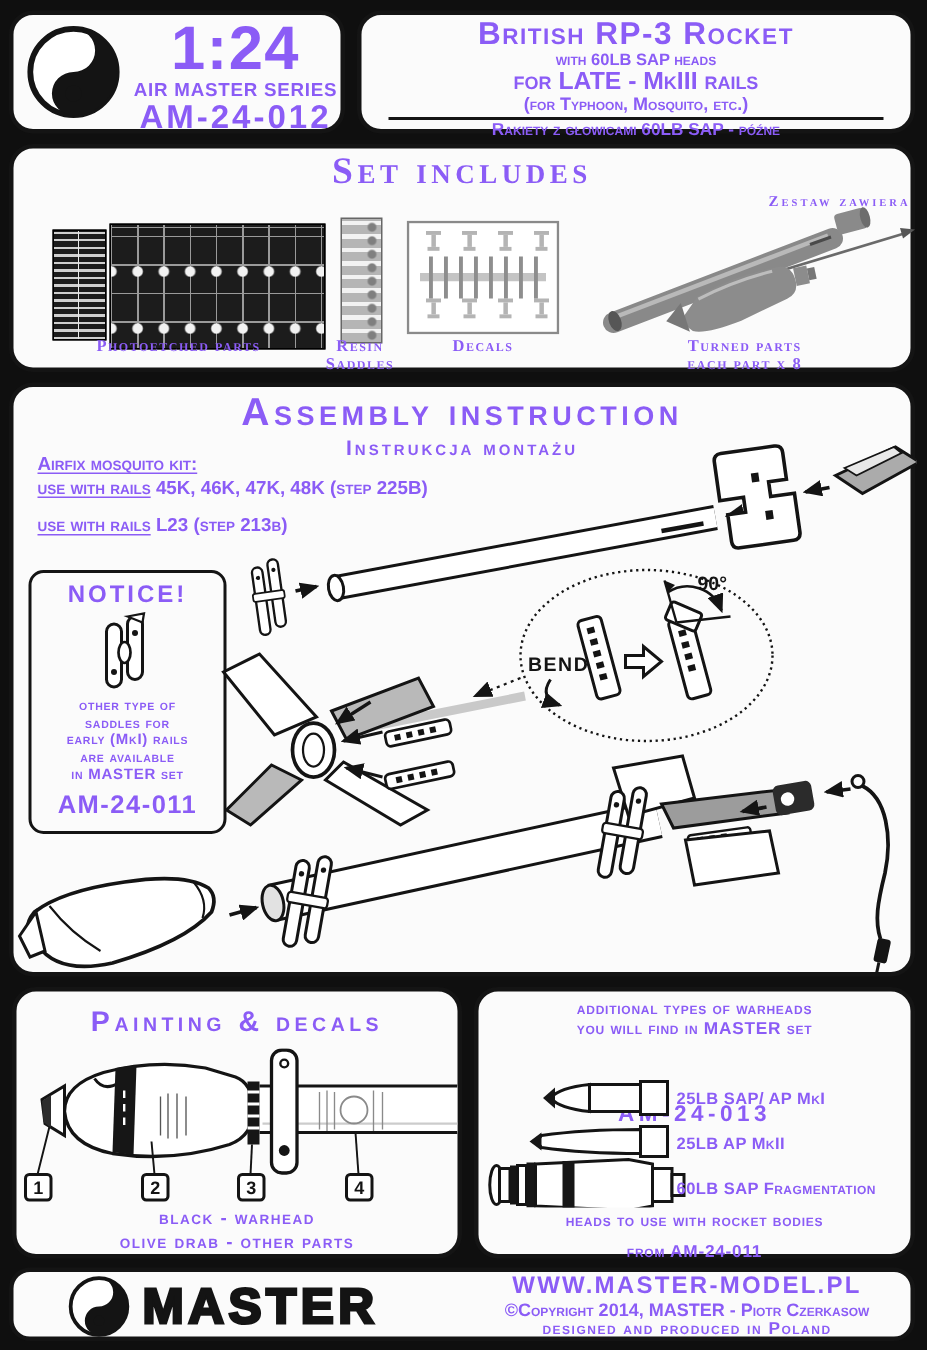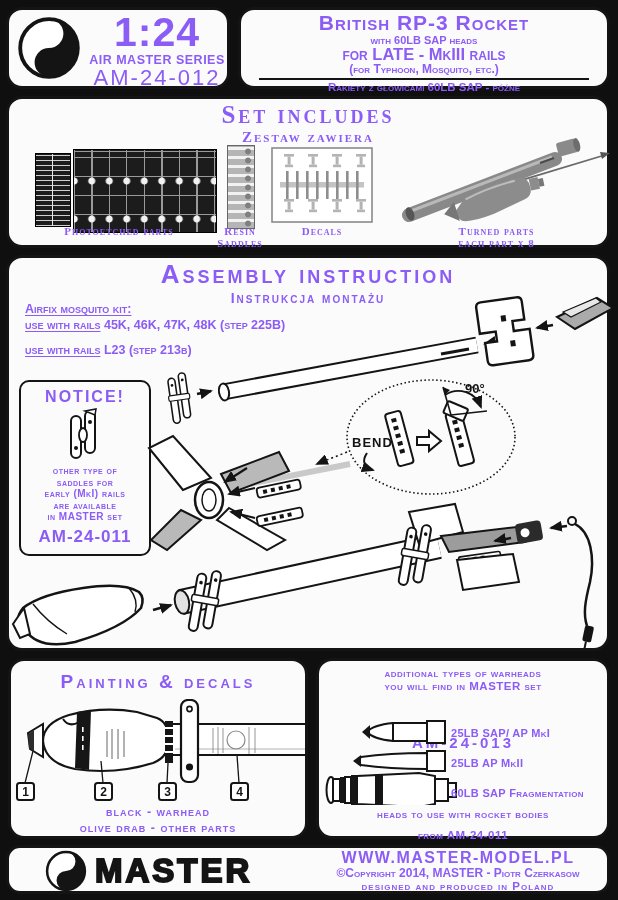--- a/index.html
+++ b/index.html
@@ -5,21 +5,21 @@
   html,body{margin:0;padding:0;background:#2e2e2e;}
   .page{position:relative;width:618px;height:900px;background:#0f0f0f;overflow:hidden;
         font-family:"Liberation Sans","DejaVu Sans",sans-serif;color:#8b5cf6;}
   .panel{position:absolute;background:#fbfbfb;border:3px solid #141414;border-radius:16px;box-sizing:border-box;}
   .sc{font-variant:small-caps;}
   .abs{position:absolute;}
   
   .hl-text{position:absolute;left:74px;top:0;width:148px;text-align:center;}
   .hl-scale{font-size:41px;font-weight:800;letter-spacing:1px;line-height:44px;}
   .hl-series{font-size:12.5px;font-weight:700;letter-spacing:.5px;line-height:13px;}
-  .hl-code{font-size:22px;font-weight:400;letter-spacing:2px;line-height:21px;}
+  .hl-code{font-size:22px;font-weight:700;letter-spacing:2px;line-height:21px;}
   .hr-col{position:absolute;left:0;top:1px;width:100%;text-align:center;}
   .hr-title{font-size:21px;font-weight:800;letter-spacing:1px;line-height:23px;}
   .hr-s1{font-size:11px;font-weight:700;line-height:12px;}
   .hr-s2{font-size:16.5px;font-weight:800;line-height:17px;}
   .hr-s3{font-size:12px;font-weight:700;line-height:13px;}
   .hr-div{width:330px;border-top:2px solid #141414;margin:2px auto 1px auto;}
   .hr-pl{font-size:11.5px;font-weight:700;line-height:12px;}
   
   .sec-title{font-variant:small-caps;font-weight:800;text-align:center;letter-spacing:3px;}
   .sec-sub{font-variant:small-caps;font-weight:700;text-align:center;letter-spacing:2px;}
@@ -105,21 +105,21 @@
       <div class="hr-s1">with 60LB SAP heads</div>
       <div class="hr-s2">for LATE - MkIII rails</div>
       <div class="hr-s3">(for Typhoon, Mosquito, etc.)</div>
       <div class="hr-div"></div>
       <div class="hr-pl">Rakiety z głowicami 60LB SAP - późne</div>
     </div>
   </div>
 
   <div class="panel" style="left:6px;top:96px;width:604px;height:152px;font-family:Liberation Serif, serif;">
     <div class="sec-title" style="font-size:25px;margin-top:2px;">Set includes</div>
-    <div class="sec-sub" style="font-size:15px;">Zestaw zawiera</div>
+    <div class="sec-sub" style="font-size:10px;text-align:right;">Zestaw zawiera</div>
 
     <div class="fret-sm"></div>
     <div class="fret-lg"></div>
     <div class="resin-strip"></div>
 
     <svg class="abs" style="left:262px;top:48px" width="102" height="76" viewBox="0 0 102 76">
       <rect x="1" y="1" width="100" height="74" fill="#ffffff" stroke="#8a8a8a" stroke-width="1.6"></rect>
       <g fill="#b4b4b4">
         <g id="dcl">
             <rect x="13" y="7" width="10" height="2.6"></rect>

